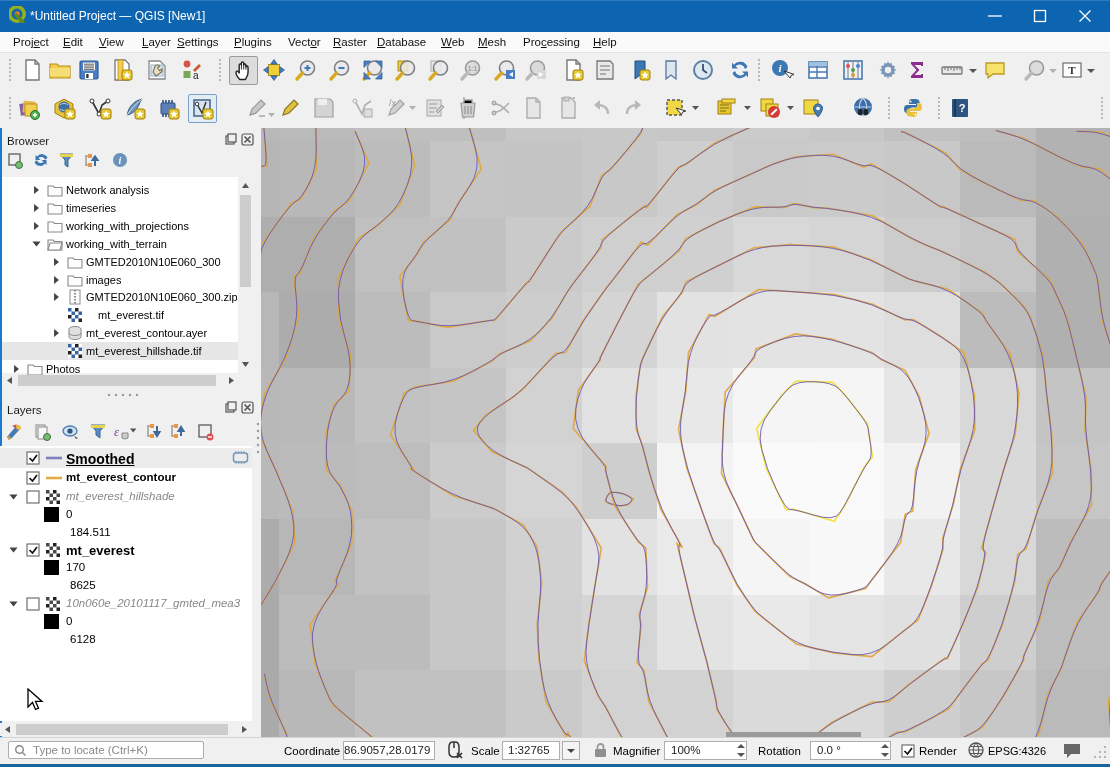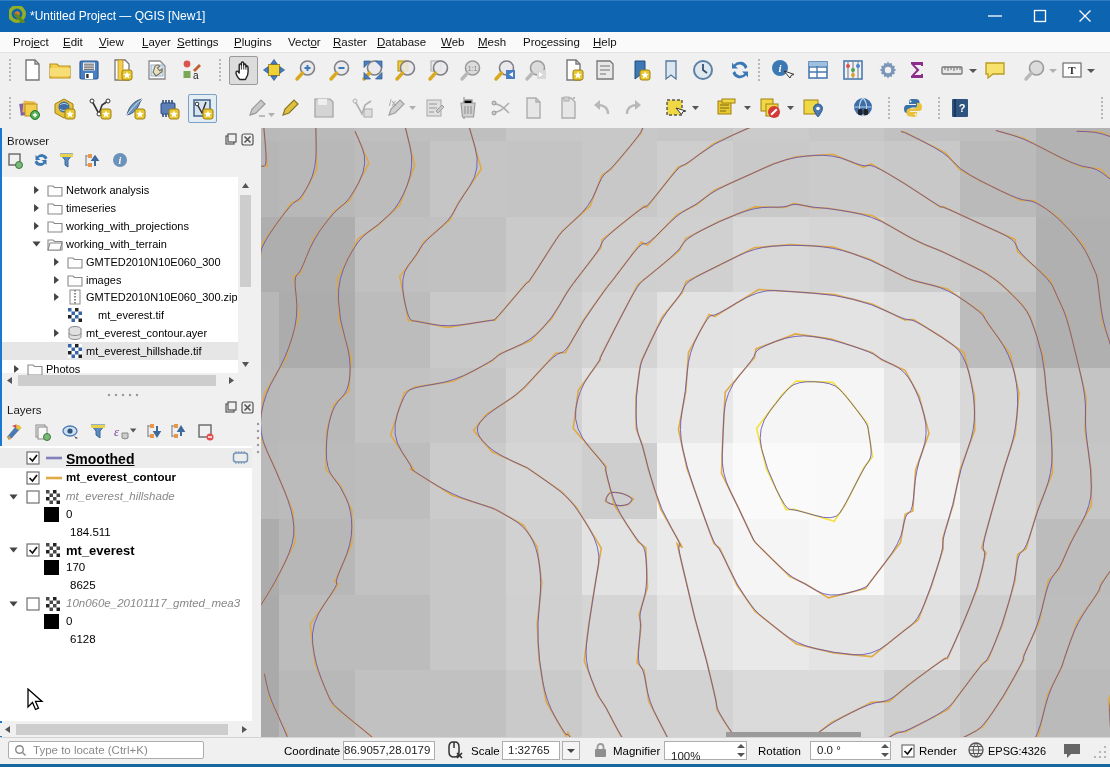--- a/index.html
+++ b/index.html
@@ -846,21 +846,21 @@
 <div class="sb-box" style="left:502px;top:741px;width:58px;height:19px;padding:2px 0 0 5px">1:32765</div>
 <div class="sb-box" style="left:562px;top:741px;width:18px;height:19px;background:#f4f4f4"></div>
 <svg class="abs" style="left:566px;top:748px" width="10" height="7" viewBox="0 0 10 7">
     <path d="M1 1l4 4 4-4z" fill="#444"></path>
   </svg>
 <svg class="abs" style="left:593px;top:742px" width="15" height="17" viewBox="0 0 15 17">
     <rect x="2" y="7" width="11" height="8" rx="1" fill="#8f8f8f"></rect>
     <path d="M4.5 7V5a3 3 0 0 1 6 0v2" fill="none" stroke="#9a9a9a" stroke-width="1.8"></path>
   </svg>
 <div class="abs row" style="left:613px;top:745px">Magnifier</div>
-<div class="sb-box" style="left:664px;top:741px;width:83px;height:19px;padding:8px 0 0 6px">100%</div>
+<div class="sb-box" style="left:664px;top:741px;width:83px;height:19px;padding:2px 0 0 6px">100%</div>
 <svg class="abs" style="left:735px;top:742px" width="12" height="17" viewBox="0 0 12 17">
     <path d="M2 6l4-4 4 4z" fill="#555"></path>
     <path d="M2 11l4 4 4-4z" fill="#555"></path>
   </svg>
 <div class="abs row" style="left:758px;top:745px">Rotation</div>
 <div class="sb-box" style="left:810px;top:741px;width:81px;height:19px;padding:2px 0 0 6px">0.0 °</div>
 <svg class="abs" style="left:879px;top:742px" width="12" height="17" viewBox="0 0 12 17">
     <path d="M2 6l4-4 4 4z" fill="#555"></path>
     <path d="M2 11l4 4 4-4z" fill="#555"></path>
   </svg>

